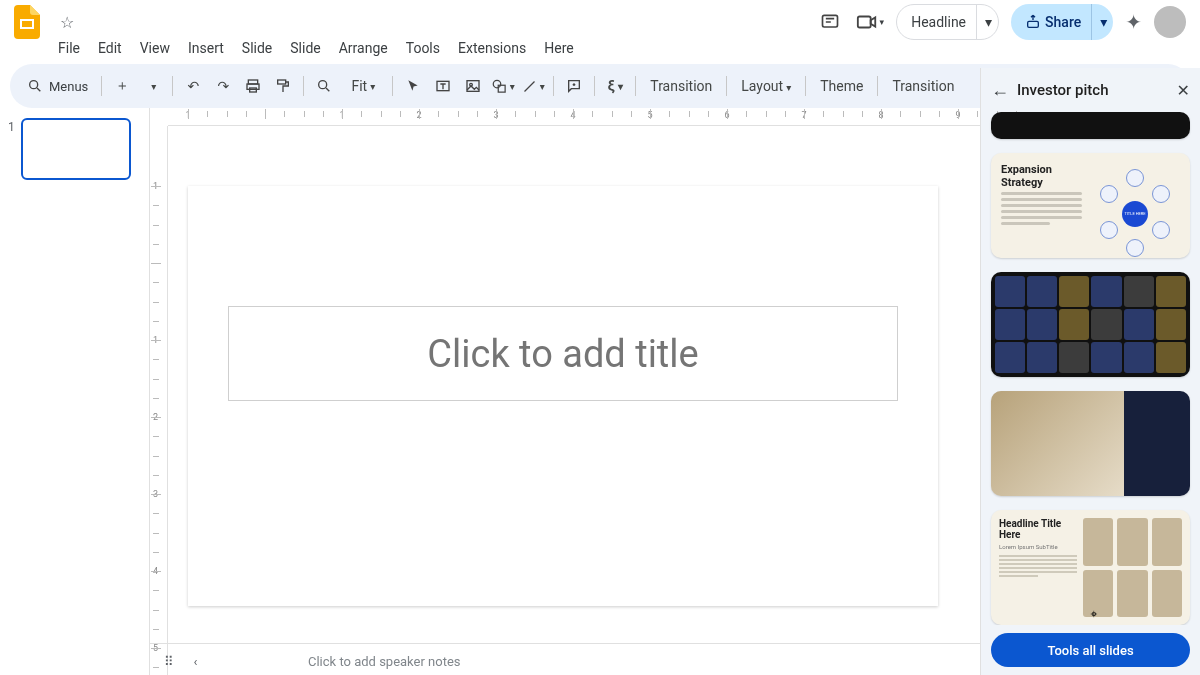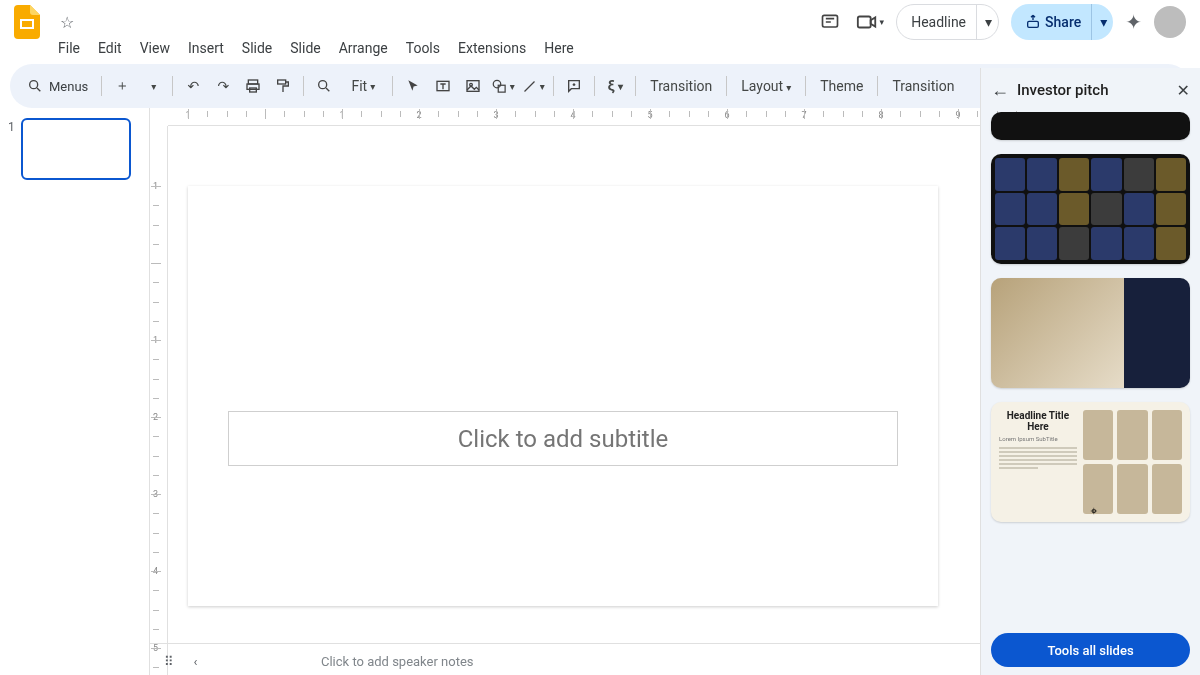--- a/index.html
+++ b/index.html
@@ -52,21 +52,21 @@
   .ruler-v .num { position:absolute; left:3px; font-size:9px; color:#888; transform:translateY(-50%); }
   .stage { flex:1; position:relative; overflow:hidden; }
   .slide { position:absolute; left:20px; top:60px; width:750px; height:420px; background:#fff; box-shadow:0 1px 3px rgba(0,0,0,.2); }
   .placeholder { position:absolute; border:1px solid #cfcfcf; display:flex; align-items:center; justify-content:center; color:#757575; }
   .ph-title { left:40px; top:120px; width:670px; height:95px; font-size:38px; }
   .ph-sub { left:40px; top:225px; width:670px; height:55px; font-size:24px; }
 
   
   .notes-bar { position:absolute; bottom:0; left:0; right:0; height:36px; border-top:1px solid #e0e0e0; display:flex; align-items:center; }
   .notes-handle { width:150px; display:flex; align-items:center; justify-content:flex-start; padding-left:14px; gap:18px; color:#5f6368; }
-  .notes-input { flex:1; color:#80868b; font-size:13px; padding-left:8px;margin-left:13px; }
+  .notes-input { flex:1; color:#80868b; font-size:13px; padding-left:8px; }
 
   
   .sidepanel { width:220px; border-left:1px solid #e0e0e0; background:#f0f4f9; display:flex; flex-direction:column; margin-top:-40px; padding-top:0; height:calc(675px - 38px - 26px); }
   .sp-header { display:flex; align-items:center; height:44px; padding:0 10px; gap:8px; background:#f0f4f9; }
   .sp-title { font-size:15px; font-weight:500; color:#1f1f1f; flex:1; }
   .sp-body { flex:1; overflow:hidden; padding:0 10px; display:flex; flex-direction:column; gap:14px; }
   .tmpl { width:100%; border-radius:10px; background:#fff; box-shadow:0 1px 2px rgba(0,0,0,.15); overflow:hidden; position:relative; }
   .tmpl.dark { background:#111; height:28px; }
   .tmpl1 { height:110px; background:#f5f1e6; padding:10px; display:flex; gap:8px; }
   .tmpl1 .left { flex:1; }
@@ -77,21 +77,21 @@
   .node.center { background:#1a49d3; color:#fff; border:none; }
   .tmpl2 { height:110px; background:#101010; display:grid; grid-template-columns:repeat(6,1fr); grid-template-rows:repeat(3,1fr); gap:2px; padding:4px; }
   .tmpl2 div { background:#2b3a6b; border-radius:3px; }
   .tmpl2 div:nth-child(3n){ background:#6b5a2a; }
   .tmpl2 div:nth-child(5n){ background:#3c3c3c; }
   .tmpl3 { height:110px; background:#ddd; display:flex; }
   .tmpl3 .a{ flex:2; background:linear-gradient(135deg,#b7a27a,#e6dcc8); }
   .tmpl3 .b{ flex:1; background:#17203b; }
   .tmpl4 { height:120px; background:#f5f1e6; padding:8px; display:flex; gap:6px; }
   .tmpl4 .l { flex:1.1; }
-  .tmpl4 .t4title { font-size:10px; font-weight:700; color:#222; line-height:1.1;text-align:center; }
+  .tmpl4 .t4title { font-size:10px; font-weight:700; color:#222; line-height:1.1; }
   .tmpl4 .sub { font-size:6px; color:#777; margin:3px 0 5px; }
   .tmpl4 .lines span{ display:block; height:2px; background:#cfcabb; margin:2px 0; }
   .tmpl4 .grid { flex:1.4; display:grid; grid-template-columns:repeat(3,1fr); grid-template-rows:repeat(2,1fr); gap:4px; }
   .tmpl4 .grid div { background:#c6b79a; border-radius:3px; }
   .cursor { position:absolute; bottom:4px; left:50%; font-size:12px; color:#000; }
 
   .insert-btn { margin:8px 10px 12px; background:#0b57d0; color:#fff; border:none; border-radius:18px; height:34px; font-size:13px; font-weight:500; cursor:pointer; }
 
   svg { display:block; }
 </style>
@@ -360,21 +360,21 @@
           <span class="tick major" style="top: 445px;"></span>
           <span class="tick" style="top: 464.25px;"></span>
           <span class="tick" style="top: 483.5px;"></span>
           <span class="tick" style="top: 502.75px;"></span>
           <span class="num" style="top: 522px;">5</span>
           <span class="tick major" style="top: 522px;"></span>
           <span class="tick" style="top: 541.25px;"></span>
         </div>
       <div class="stage">
         <div class="slide">
-          <div class="placeholder ph-sub">Click to add subtitle</div>
+          <div class="placeholder ph-title">Click to add title</div>
         </div>
       </div>
     </div>
 
     <div class="notes-bar">
       <div class="notes-handle">
         <span style="letter-spacing:2px;">⠿</span>
         <span>‹</span>
       </div>
       <div class="notes-input">Click to add speaker notes</div>
@@ -383,20 +383,42 @@
 
   <div class="sidepanel">
     <div class="sp-header">
       <span style="font-size:18px;cursor:pointer;">←</span>
       <span class="sp-title">Investor pitch</span>
       <span style="font-size:16px;cursor:pointer;">✕</span>
     </div>
     <div class="sp-body">
       <div class="tmpl dark"></div>
 
+      <div class="tmpl tmpl1">
+        <div class="left">
+          <div class="t1title">Expansion Strategy</div>
+          <div class="lines">
+              <span></span>
+              <span></span>
+              <span></span>
+              <span></span>
+              <span></span>
+              <span style="width:60%;"></span>
+            </div>
+        </div>
+        <div class="diagram">
+          <div class="node center" style="width:26px;height:26px;left:32px;top:38px;font-size:4px;">TITLE HERE</div>
+          <div class="node" style="width:18px;height:18px;left:36px;top:6px;"></div>
+          <div class="node" style="width:18px;height:18px;left:62px;top:22px;"></div>
+          <div class="node" style="width:18px;height:18px;left:62px;top:58px;"></div>
+          <div class="node" style="width:18px;height:18px;left:36px;top:76px;"></div>
+          <div class="node" style="width:18px;height:18px;left:10px;top:58px;"></div>
+          <div class="node" style="width:18px;height:18px;left:10px;top:22px;"></div>
+        </div>
+      </div>
 
       <div class="tmpl tmpl2">
         <div></div>
           <div></div>
           <div></div>
           <div></div>
           <div></div>
           <div></div>
         <div></div>
           <div></div>

